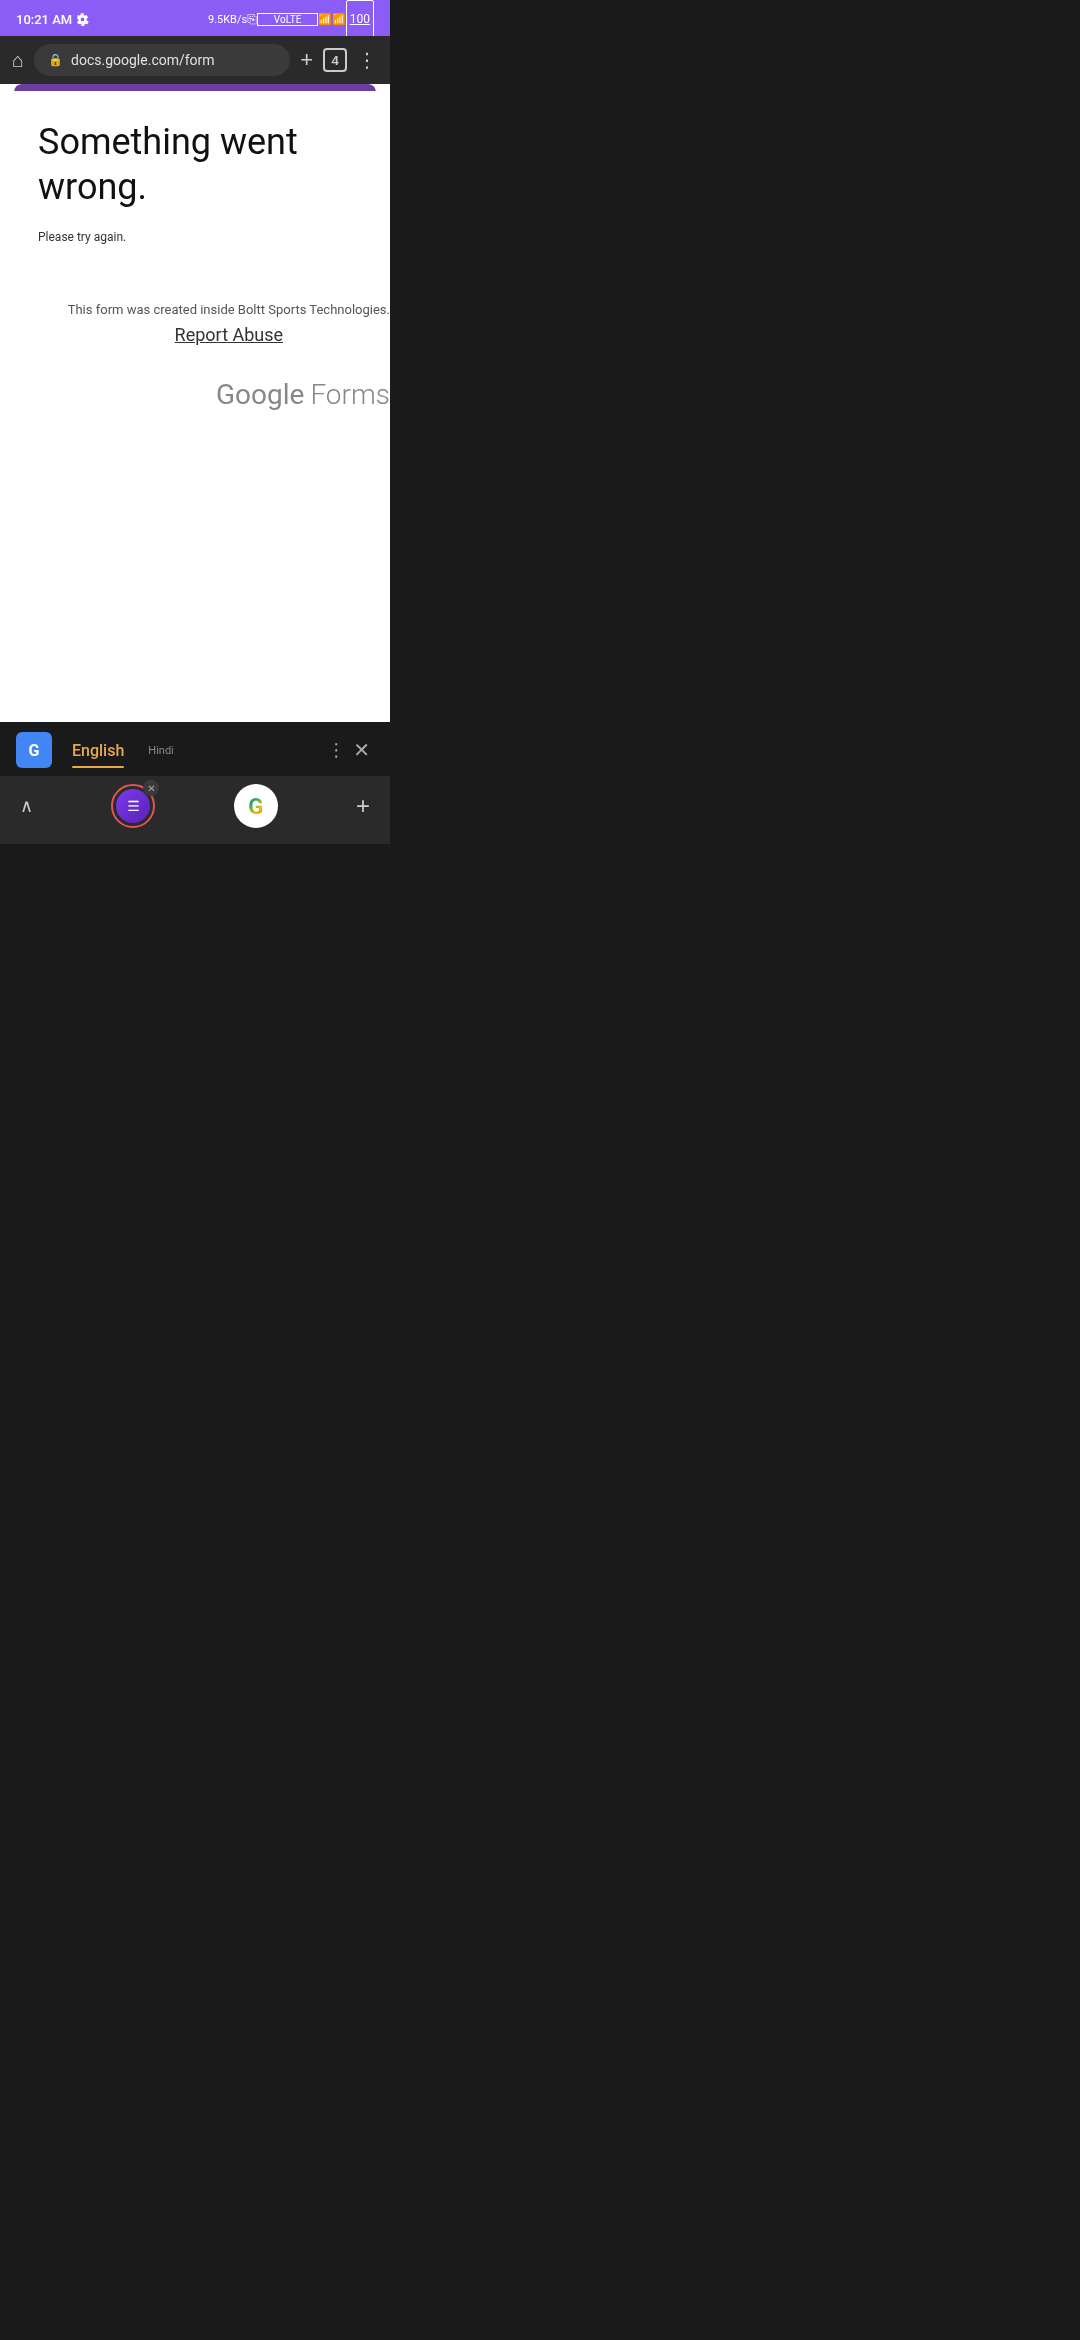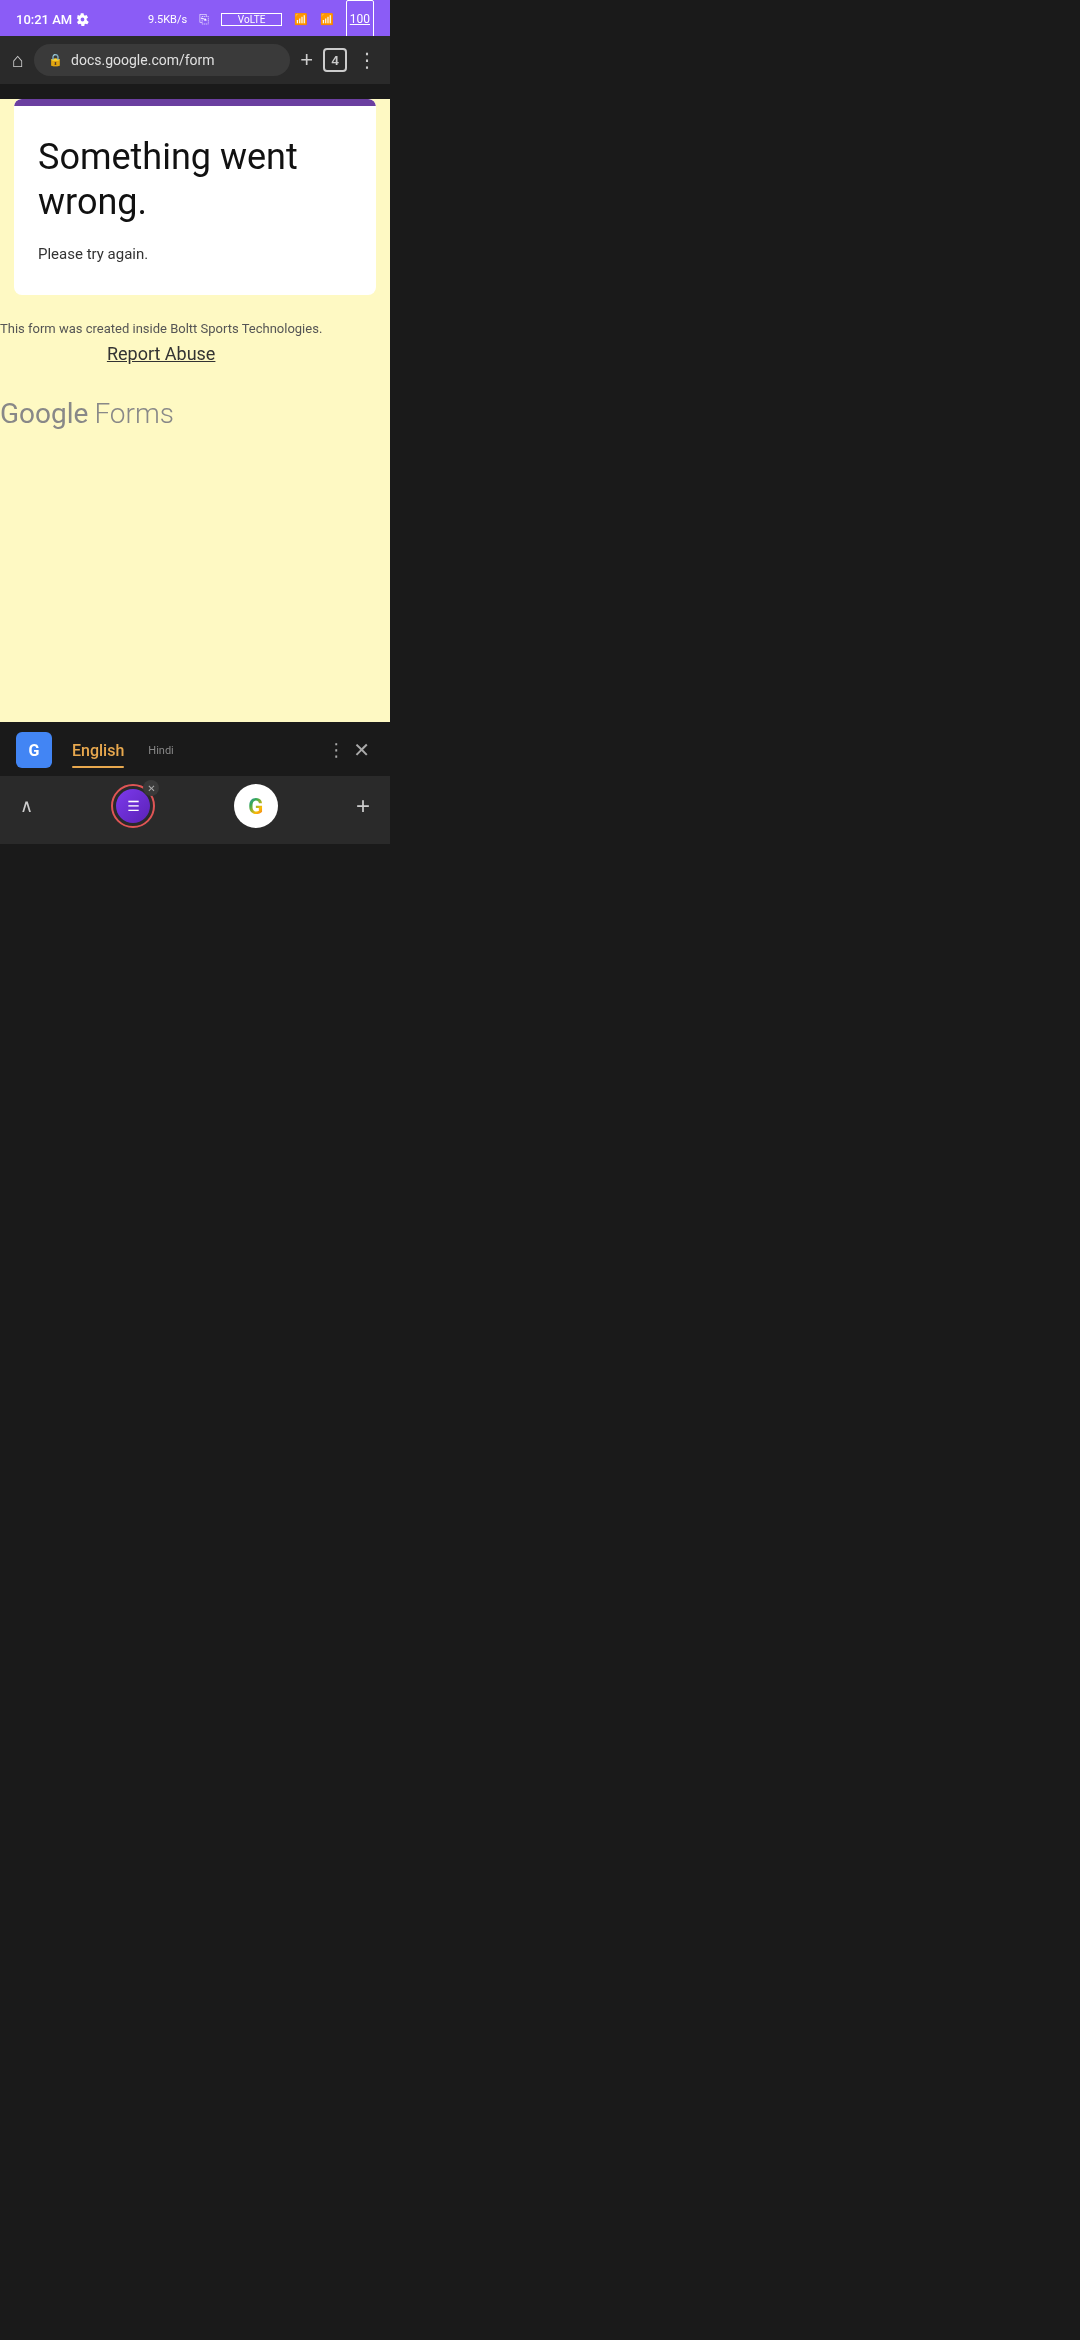--- a/index.html
+++ b/index.html
@@ -30,21 +30,21 @@
       font-size: 13px;
       font-weight: 500;
       display: flex;
       align-items: center;
       gap: 4px;
     }
 
     .status-right {
       display: flex;
       align-items: center;
-      gap: 12px;
+      gap: 0;
       color: white;
       font-size: 11px;
     }
 
     .gear-icon-svg {
       width: 13px; height: 13px; fill: white;
     }
 
     
     .browser-chrome {
@@ -118,26 +118,25 @@
       font-size: 20px;
       background: none;
       border: none;
       cursor: pointer;
       letter-spacing: 1px;
     }
 
     
     .page-content {
       flex: 1;
-      background: #fef9c3;
+      background: #ffffff;
       display: flex;
       flex-direction: column;
-      align-items: flex-start;
+      align-items: flex-end;
       padding: 0 0 20px 0;
-      margin-top: 15px;
     }
 
     
     .error-card {
       background: white;
       border-radius: 8px;
       margin: 0 14px;
       margin-top: 0;
       padding: 28px 24px 32px 24px;
       position: relative;
@@ -158,21 +157,21 @@
     .error-title {
       font-size: 36px;
       font-weight: 400;
       color: #111;
       line-height: 1.25;
       margin-bottom: 20px;
       margin-top: 8px;
     }
 
     .error-subtitle {
-      font-size: 15px;
+      font-size: 12px;
       color: #333;
     }
 
     
     .form-info {
       margin-top: 24px;
       text-align: center;
       color: #555;
       font-size: 13px;
       line-height: 1.6;

